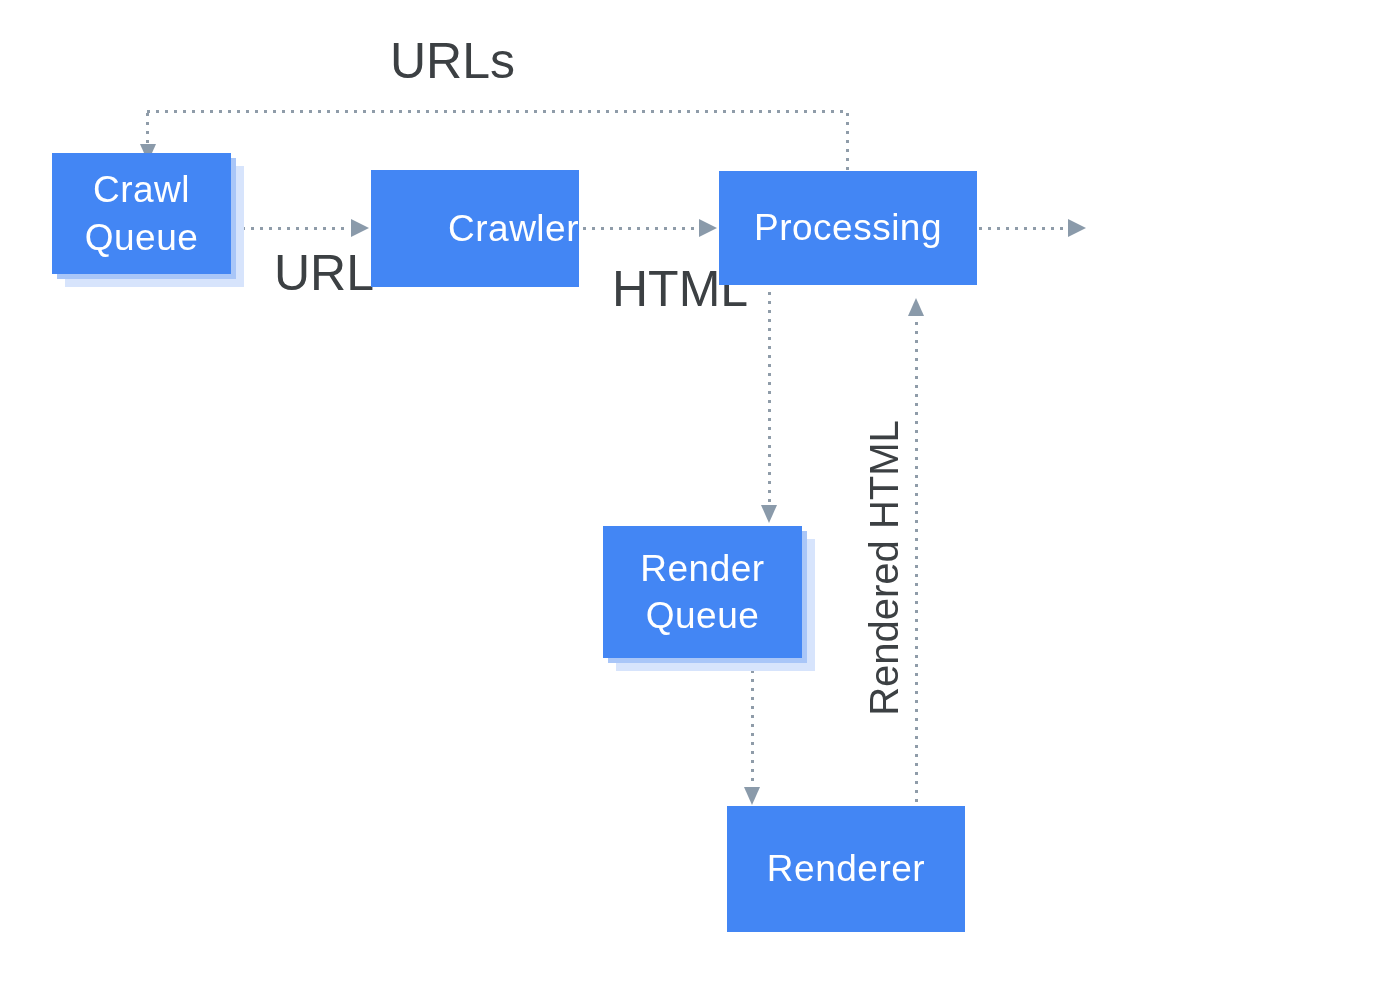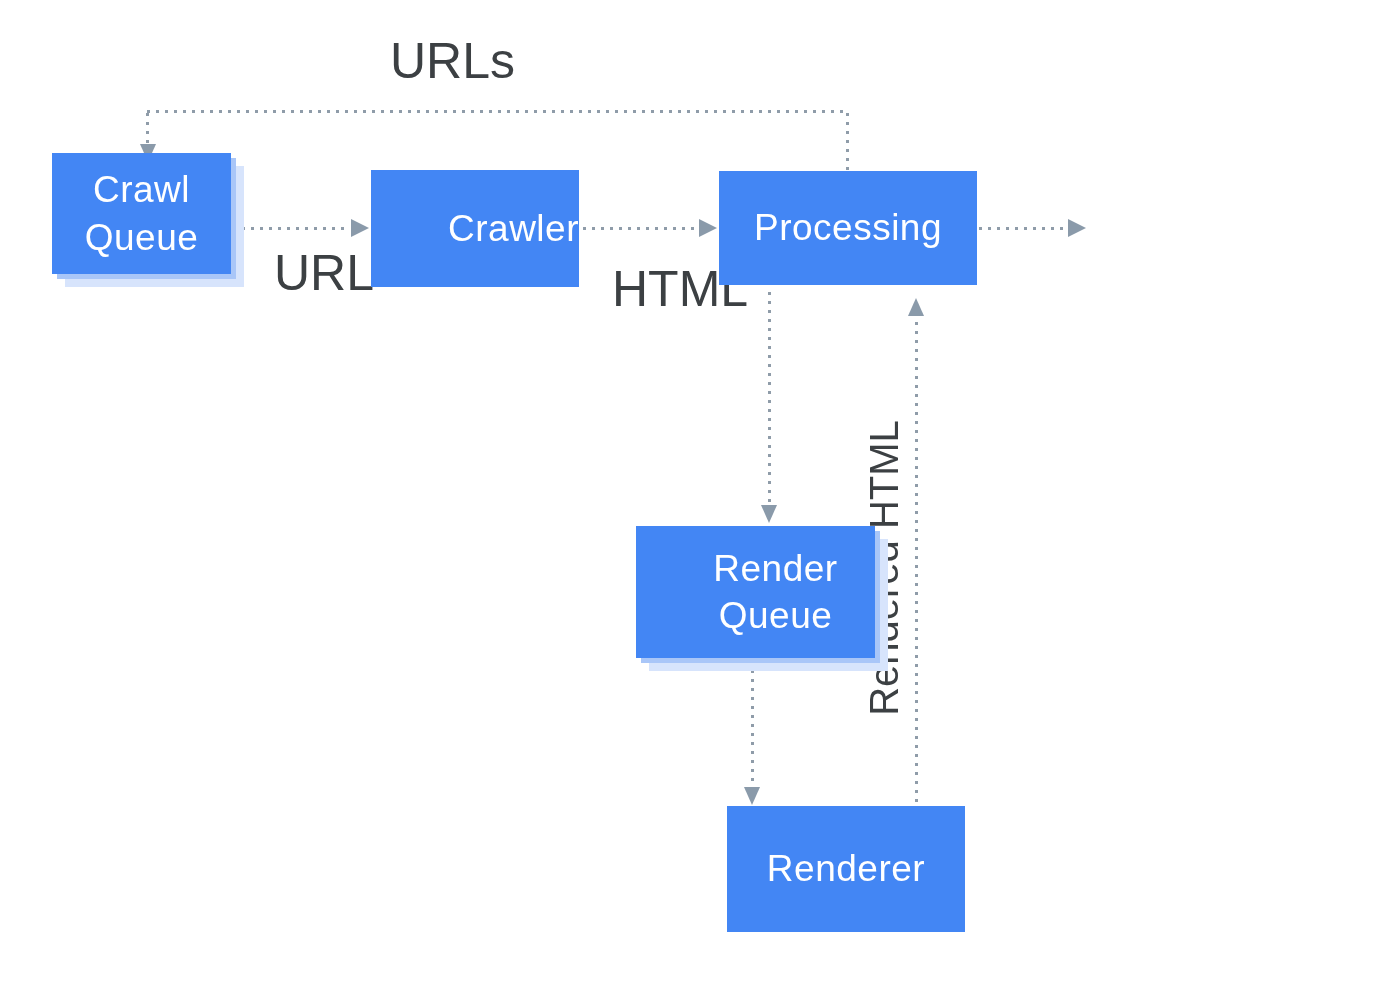--- a/index.html
+++ b/index.html
@@ -38,21 +38,21 @@
     letter-spacing: 0.5px;
   }
   .node.shadowed {
     box-shadow: 5px 5px 0 0 var(--shadow-inner),
                 13px 13px 0 0 var(--shadow-outer);
   }
   #node-crawl-queue  { left:  52px; top: 153px; width: 179px; height: 121px; }
   #node-crawler      { left: 371px; top: 170px; width: 208px; height: 117px; justify-content: flex-end; }
   #node-processing   { left: 719px; top: 171px; width: 258px; height: 114px; }
   #node-index        { left:1089px; top: 171px; width: 215px; height: 113px; }
-  #node-render-queue { left: 636px; top: 526px; width: 199px; height: 132px; padding-left: 40px; }
+  #node-render-queue { left: 603px; top: 526px; width: 199px; height: 132px; }
   #node-renderer     { left: 727px; top: 806px; width: 238px; height: 126px; align-items: center; }
 
   
   .h-dots {
     position: absolute;
     height: 3px;
     background-image: repeating-linear-gradient(to right,
       var(--connector) 0 3px, transparent 3px 9px);
   }
   .v-dots {

